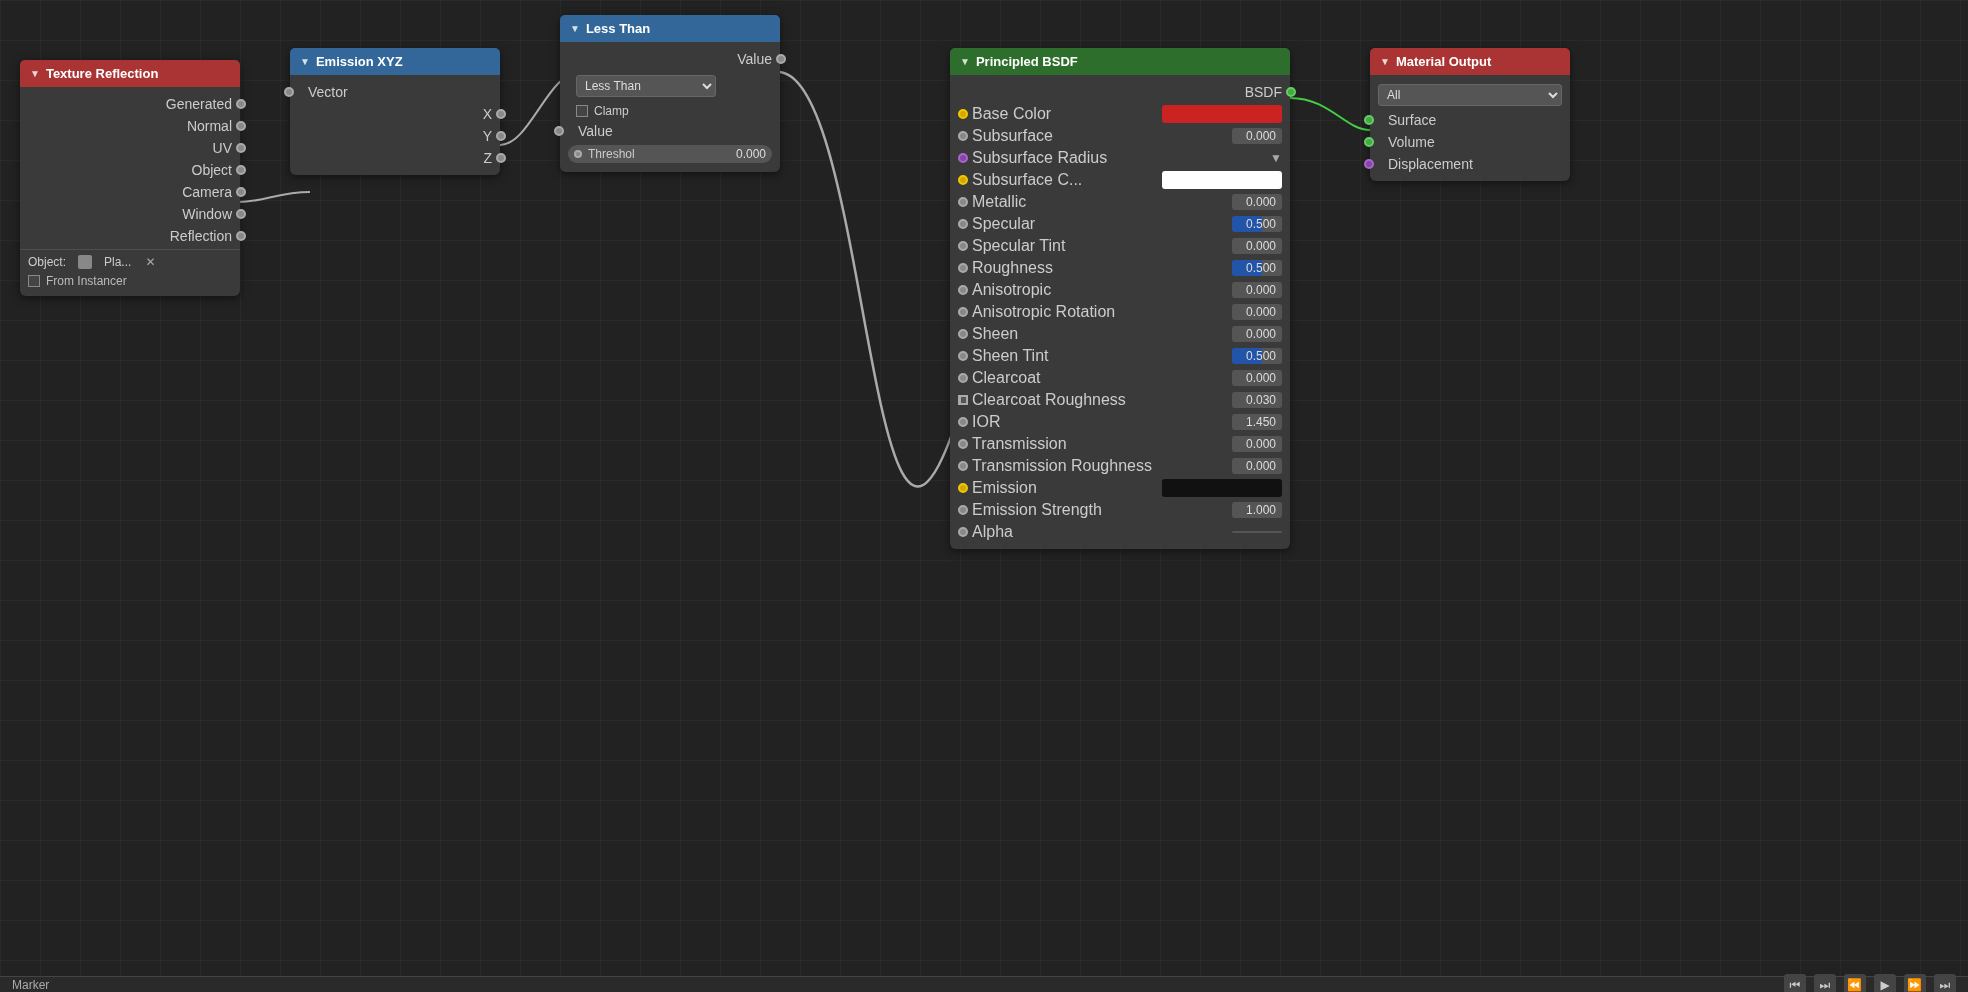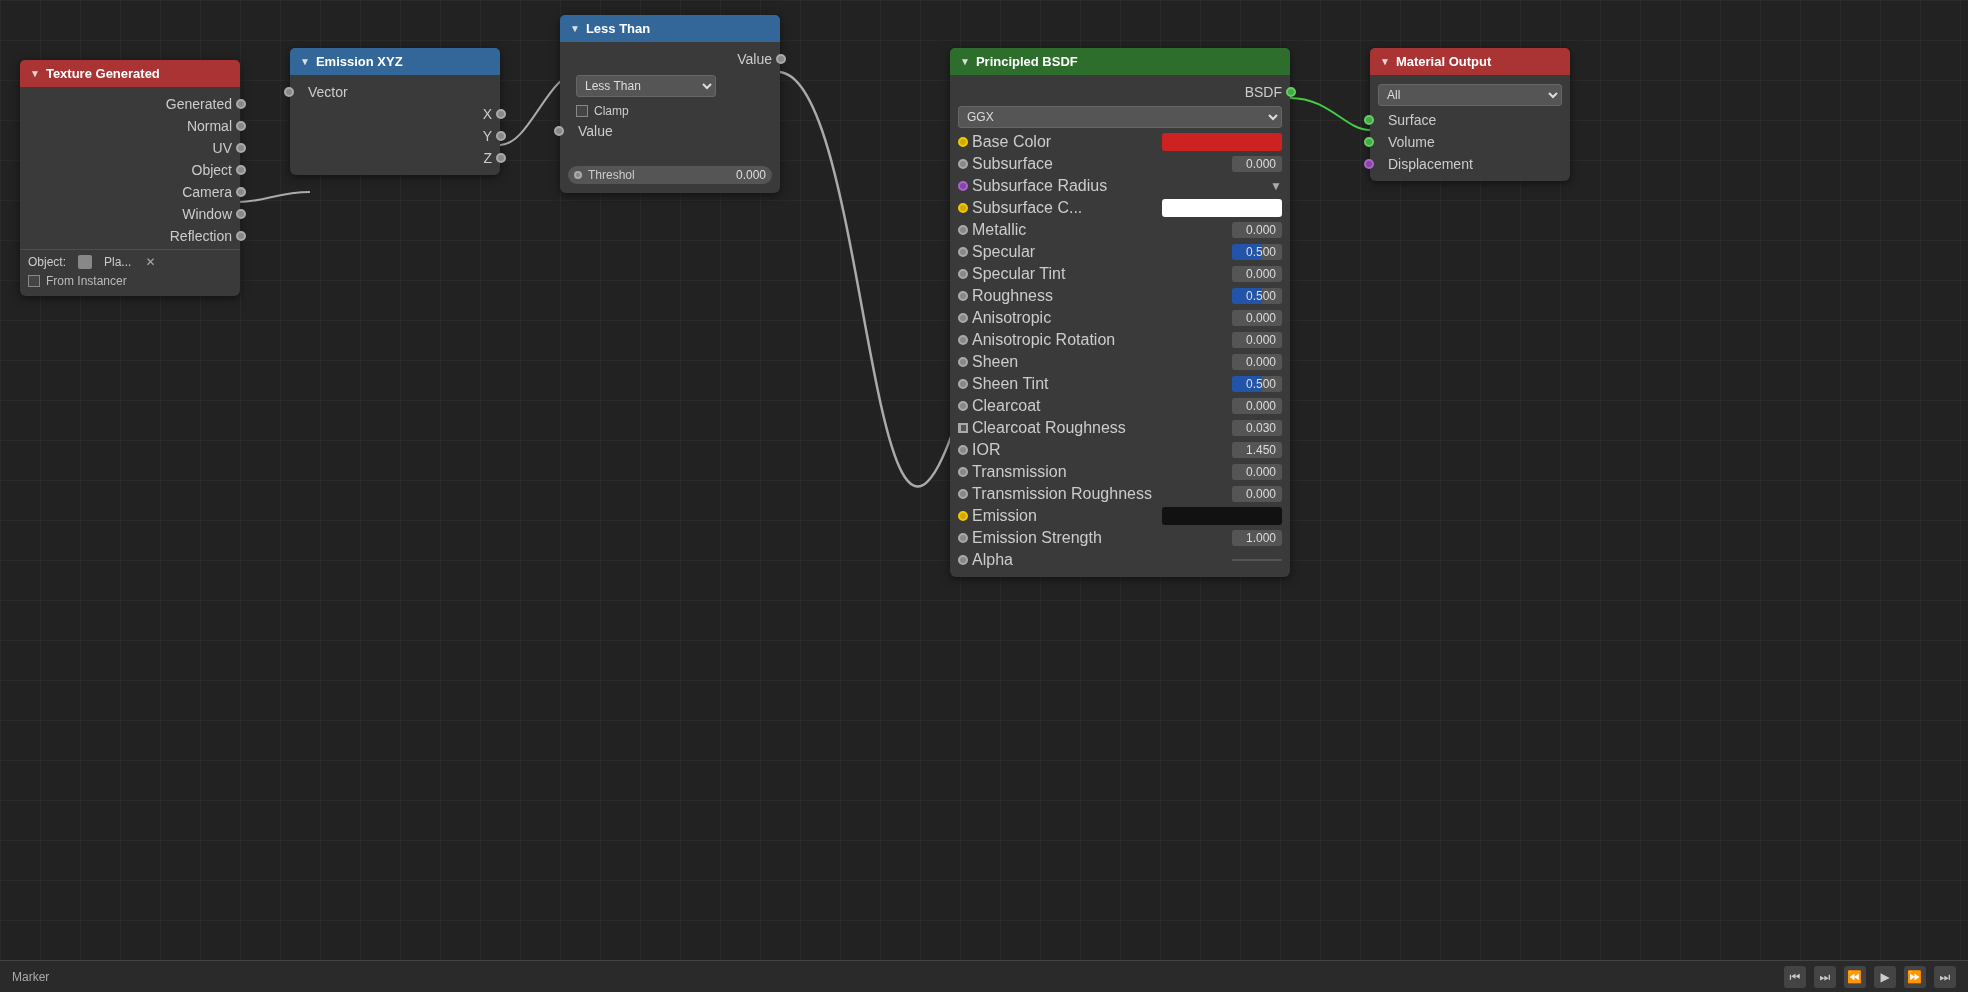--- a/index.html
+++ b/index.html
@@ -241,21 +241,21 @@
       height: 100%;
       pointer-events: none;
     }
 
     
     .bottom-bar {
       position: absolute;
       bottom: 0;
       left: 0;
       width: 100%;
-      height: 32px;
+      height: 16px;
       background: #2a2a2a;
       border-top: 1px solid #444;
       display: flex;
       align-items: center;
       padding: 0 12px;
       gap: 12px;
     }
 
     .bottom-label {
       font-size: 12px;
@@ -336,21 +336,21 @@
   <path d="M 500 145 C 530 145, 548 72, 580 72" stroke="#aaa" stroke-width="2" fill="none"></path>
 
   <path d="M 778 72 C 870 72, 870 700, 960 410" stroke="#aaa" stroke-width="2.5" fill="none"></path>
 
   <path d="M 1290 98 C 1330 98, 1345 130, 1370 130" stroke="#44cc44" stroke-width="2" fill="none"></path>
 </svg>
 
 <div class="node" id="texture-coord">
   <div class="node-header">
     <span class="collapse-arrow">▼</span>
-    <span>Texture Generated</span>
+    <span>Texture Reflection</span>
   </div>
   <div class="node-body">
     <div class="socket-row output">
       <span class="socket-label">Generated</span>
       <span class="socket gray right-socket"></span>
     </div>
     <div class="socket-row output">
       <span class="socket-label">Normal</span>
       <span class="socket gray right-socket"></span>
     </div>
@@ -436,47 +436,41 @@
       <div class="checkbox"></div>
       <span>Clamp</span>
     </div>
 
     <div class="socket-row input" style="position:relative;">
       <span class="socket gray" style="position:absolute;left:-6px;"></span>
       <span class="socket-label" style="margin-left:10px;">Value</span>
     </div>
 
     <div style="padding: 3px 8px;">
-      <div style="display:flex; align-items:center; background:#555; border-radius:9px; padding:2px 6px; gap:6px;margin-top:21px;">
+      <div style="display:flex; align-items:center; background:#555; border-radius:9px; padding:2px 6px; gap:6px;">
         <span class="socket gray" style="width:8px;height:8px;position:relative;left:0;"></span>
         <span style="color:#ccc; font-size:12px; flex:1;">Threshol</span>
         <span style="color:#ddd; font-size:12px;">0.000</span>
       </div>
     </div>
   </div>
 </div>
 
 <div class="node" id="principled-bsdf">
   <div class="node-header">
     <span class="collapse-arrow">▼</span>
     <span>Principled BSDF</span>
   </div>
   <div class="node-body">
 
     <div class="socket-row output">
       <span class="socket-label">BSDF</span>
       <span class="socket green right-socket"></span>
     </div>
 
-    <div class="dropdown-row">
-      <select class="dropdown-select">
-        <option>GGX</option>
-        <option>Multiscatter GGX</option>
-      </select>
-    </div>
 
 
     <div class="field-row">
       <div class="field-socket yellow"></div>
       <span class="field-label">Base Color</span>
       <div class="field-value color-red"></div>
     </div>
 
     <div class="field-row">
       <div class="field-socket gray"></div>

